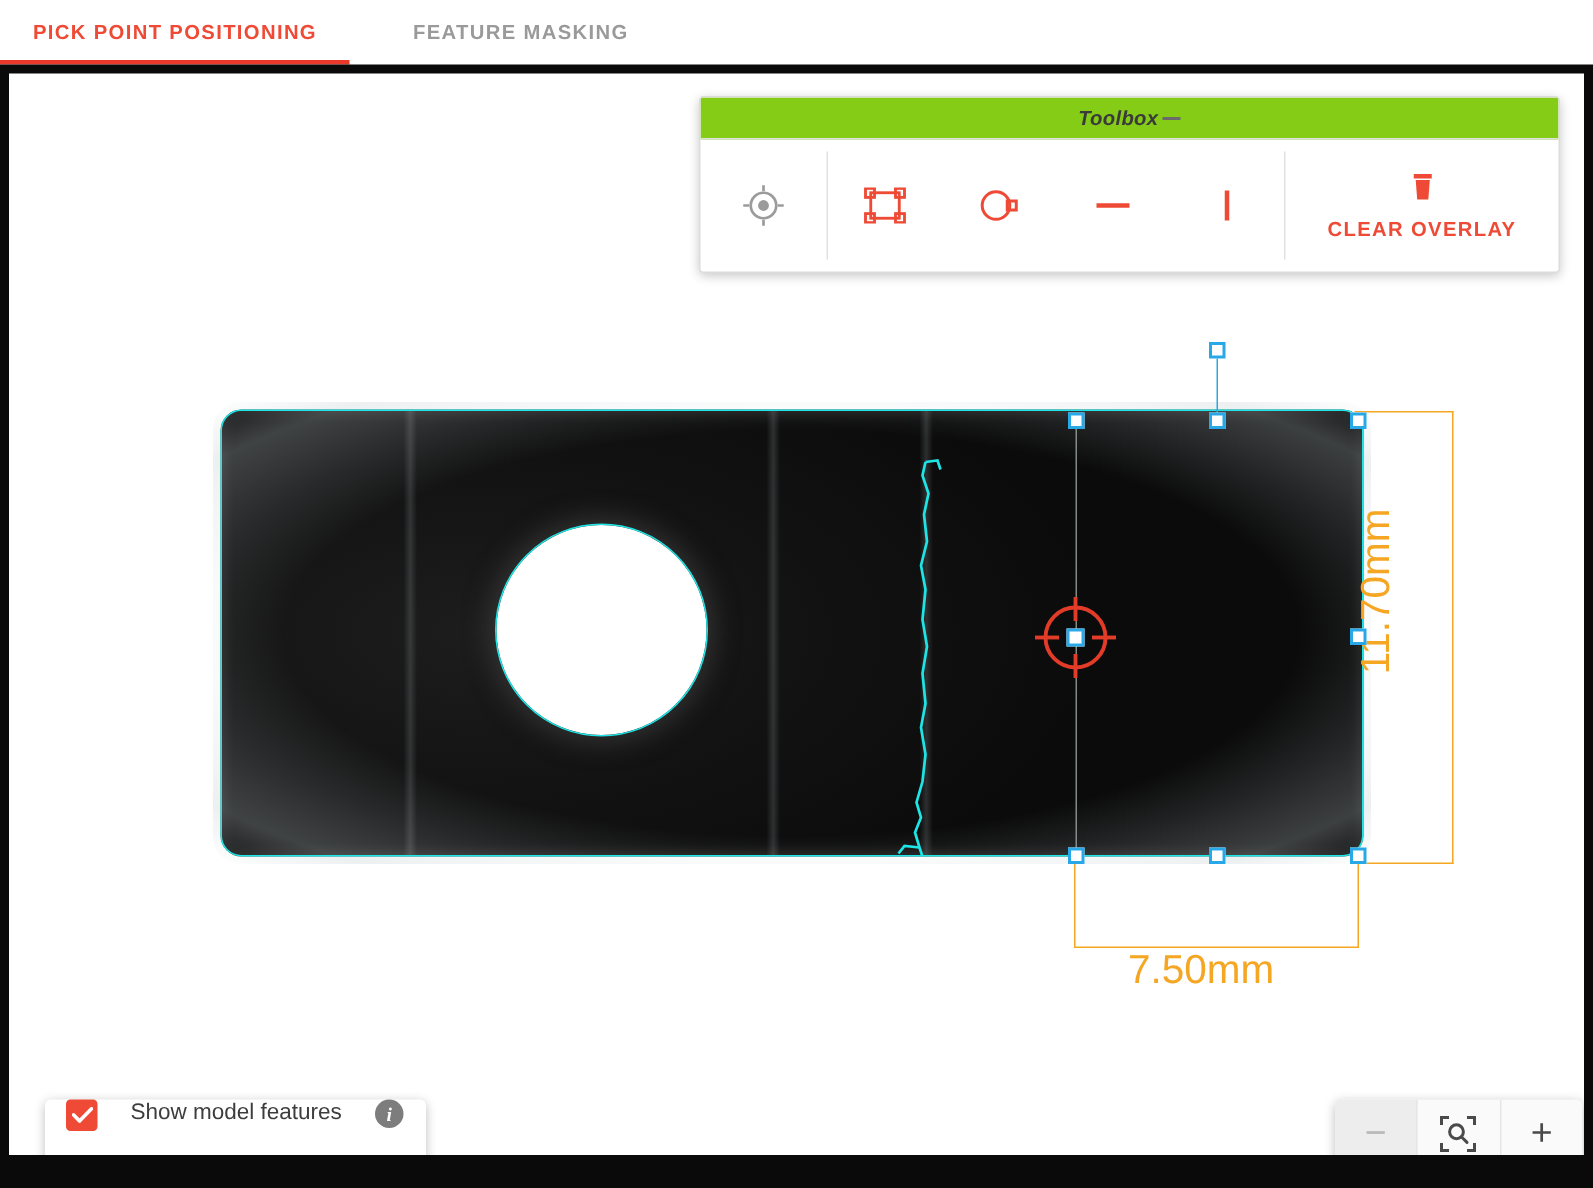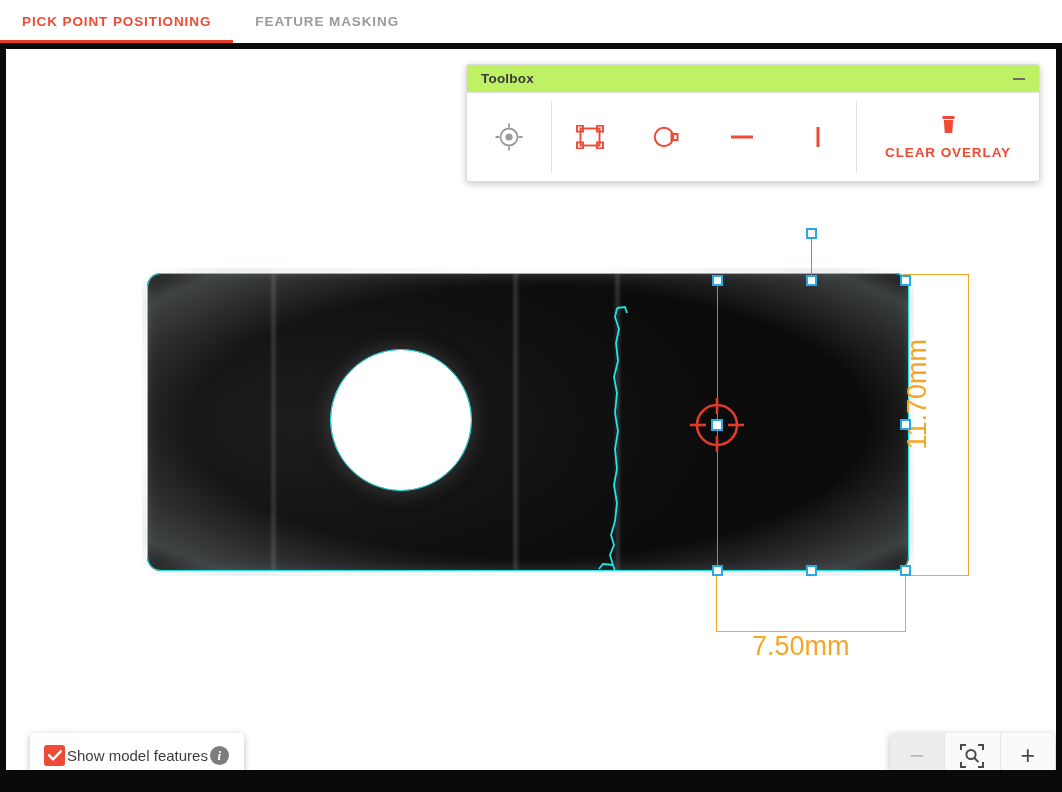--- a/index.html
+++ b/index.html
@@ -21,20 +21,21 @@
 
   
   .tabbar {
     position: absolute;
     left: 0; top: 0;
     width: 1062px;
     height: 43px;
     background: #ffffff;
     display: flex;
     align-items: flex-end;
+    gap: 20px;
   }
   .tab {
     height: 43px;
     display: flex;
     align-items: center;
     padding: 0 22px;
     font-size: 13.5px;
     font-weight: bold;
     letter-spacing: 0.9px;
     color: #9a9a9a;
@@ -257,26 +258,27 @@
     top: 15px;
     width: 574px;
     background: #ffffff;
     border: 1px solid #dcdcdc;
     border-radius: 3px;
     box-shadow: 0 2px 7px rgba(0,0,0,0.22);
     overflow: hidden;
   }
   .toolbox-header {
     height: 28px;
-    background: #bef264;
+    background: #84cc16;
     border-bottom: 1px solid #dfe0e0;
     display: flex;
     align-items: center;
-    justify-content: space-between;
+    justify-content: center;
     padding: 0 11px 0 14px;
+    font-style: italic;
   }
   .toolbox-title {
     font-size: 13.5px;
     font-weight: bold;
     color: #3a3a3a;
     letter-spacing: 0.2px;
   }
   .toolbox-collapse {
     width: 18px; height: 18px;
     display: flex; align-items: center; justify-content: center;
@@ -319,22 +321,22 @@
   
   .features-card {
     position: absolute;
     left: 24px;
     top: 684px;
     height: 45px;
     background: #ffffff;
     border-radius: 4px;
     box-shadow: 0 2px 7px rgba(0,0,0,0.26);
     display: flex;
-    align-items: center;
-    gap: 2px;
+    align-items: flex-start;
+    gap: 22px;
     padding: 0 15px 0 14px;
   }
   .checkbox {
     width: 21px; height: 21px;
     background: #ee4a35;
     border-radius: 3px;
     display: flex;
     align-items: center;
     justify-content: center;
     cursor: pointer;

